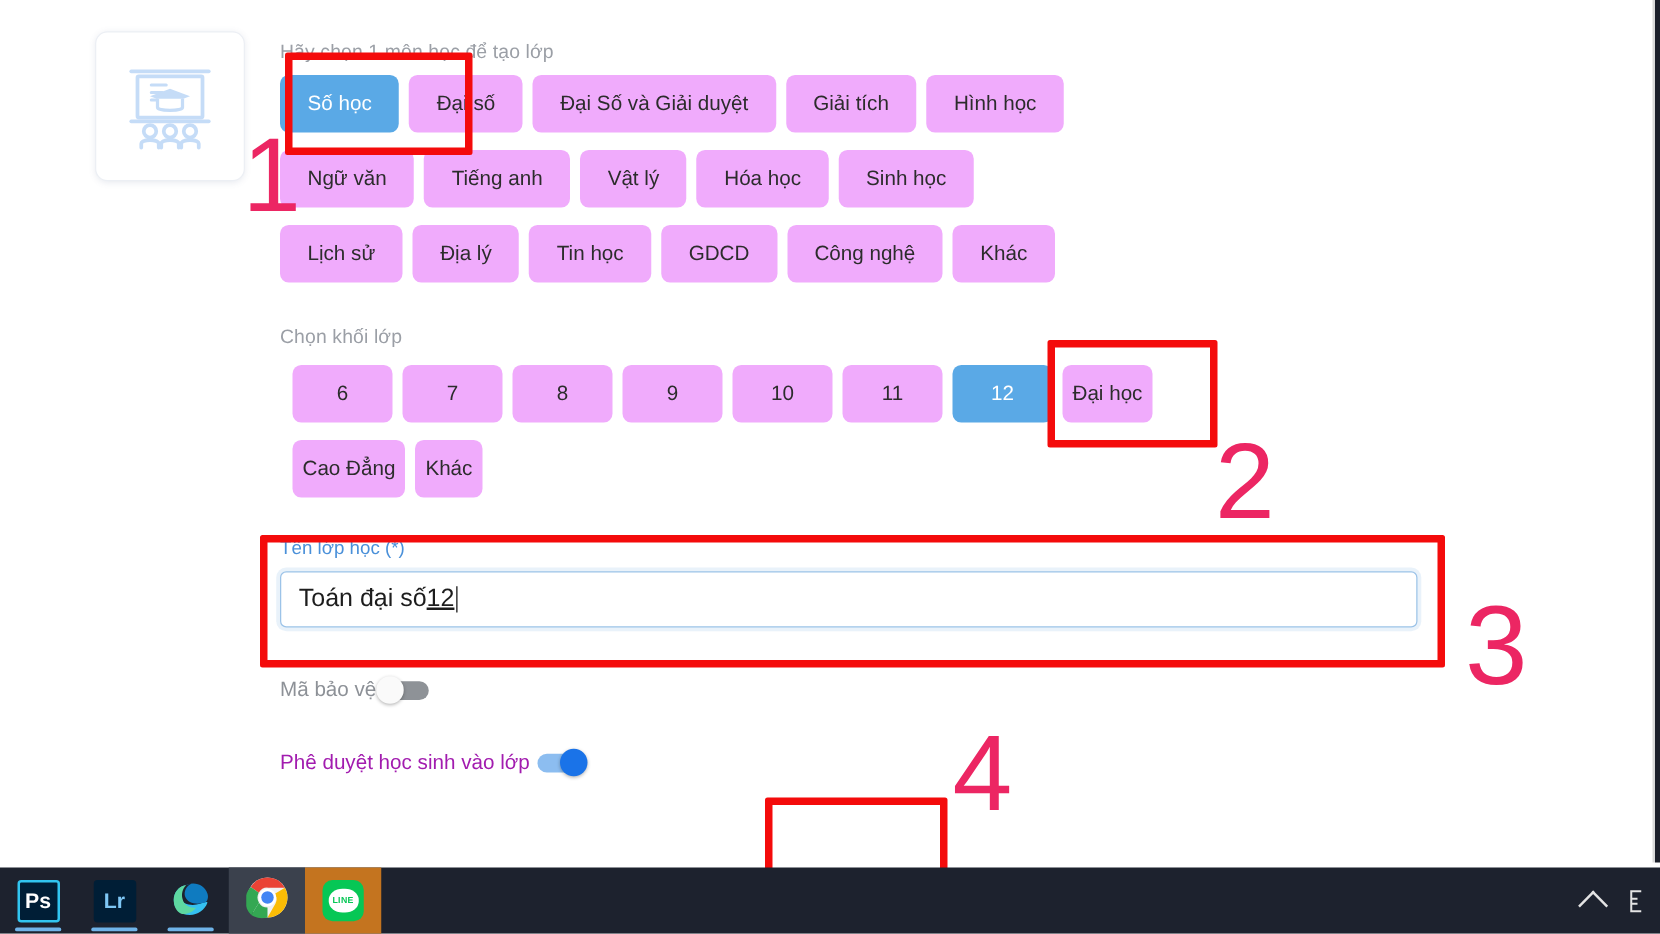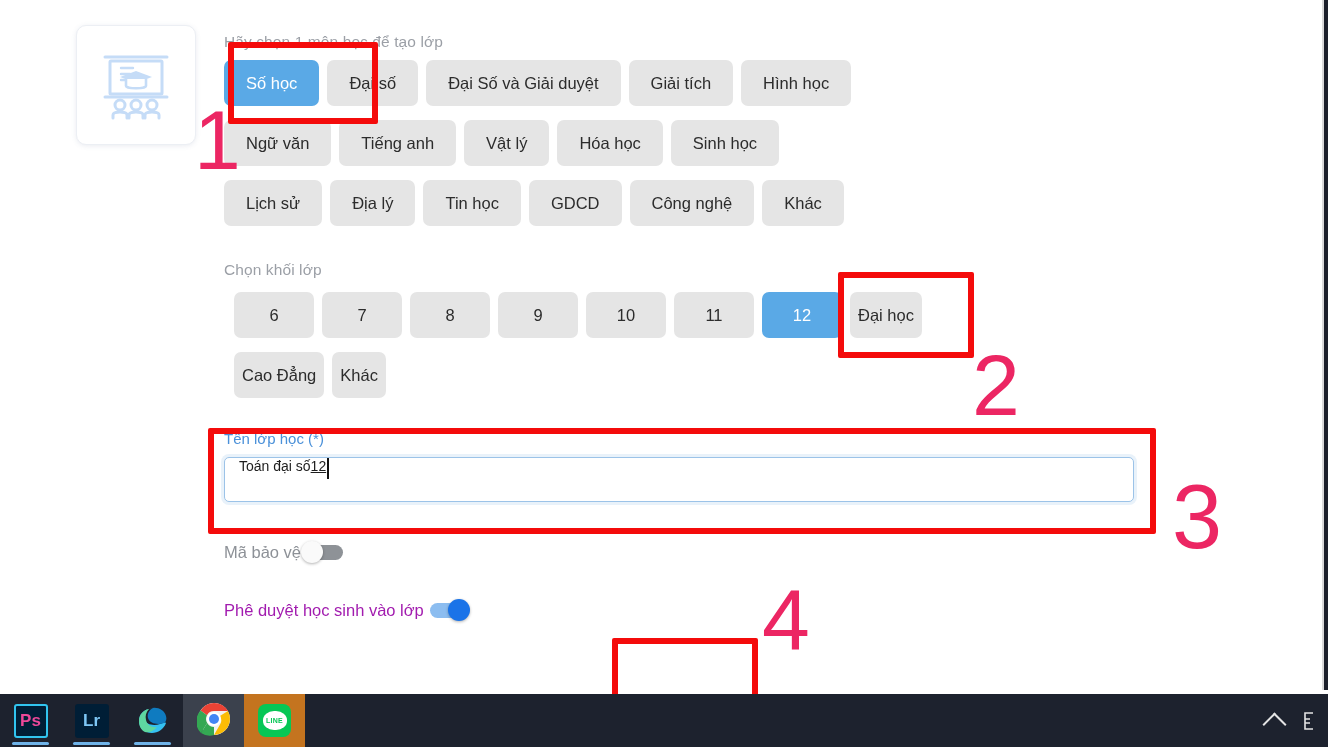--- a/index.html
+++ b/index.html
@@ -52,21 +52,21 @@
     letter-spacing: .1px;
   }
   #subject-heading { position: absolute; left: 0; top: 33px; }
   #grade-heading   { position: absolute; left: 0; top: 261px; }
 
   .chip-row { display: flex; gap: 8px; }
   #subject-rows { position: absolute; left: 0; top: 60px; display: flex; flex-direction: column; gap: 14px; }
   #grade-rows   { position: absolute; left: 10px; top: 292px; display: flex; flex-direction: column; gap: 14px; }
 
   .chip {
-    background: #e5e5e5;
+    background: #f0abfc;
     color: #2c2c2c;
     border: none;
     border-radius: 7px;
     height: 46px;
     font-size: 16.5px;
     font-family: "Liberation Sans", sans-serif;
     display: flex; align-items: center; justify-content: center;
     padding: 0 22px;
     cursor: pointer;
     white-space: nowrap;
@@ -92,24 +92,24 @@
     color: #4a90d9;
     margin-bottom: 10px;
     display: block;
   }
   .input-visual {
     width: 910px;
     height: 45px;
     border: 1px solid #9cc3e8;
     border-radius: 5px;
     background: #fff;
-    font-size: 14px;
+    font-size: 20px;
     color: #1d1d1d;
     padding: 0 14px;
-    display: flex; align-items: flex-start;
+    display: flex; align-items: center;
     box-shadow: 0 0 0 3px rgba(156,195,232,0.22);
     cursor: text;
   }
   .input-visual .suggest { text-decoration: underline; }
   .caret {
     display: inline-block;
     width: 1.5px; height: 21px;
     background: #111;
     margin-left: 1px;
   }
@@ -228,21 +228,21 @@
     transform: rotate(45deg);
   }
   .tray-icon { width: 18px; height: 20px; cursor: pointer; }
 
   
   .ps-badge {
     width: 34px; height: 34px;
     border: 2.5px solid #31c5f0;
     border-radius: 3px;
     background: #001e36;
-    color: #ec4899;
+    color: #ffffff;
     font-size: 17px; font-weight: bold;
     display: flex; align-items: center; justify-content: center;
     font-family: "Liberation Sans", sans-serif;
   }
   .lr-badge {
     width: 34px; height: 34px;
     border-radius: 3px;
     background: #001e36;
     color: #7ec7f5;
     font-size: 17px; font-weight: bold;

